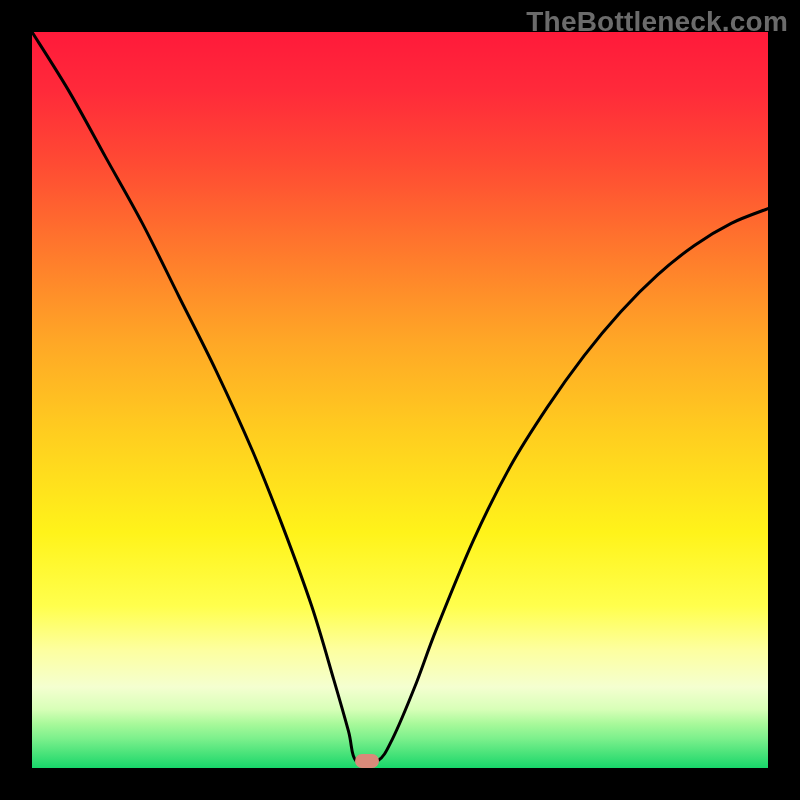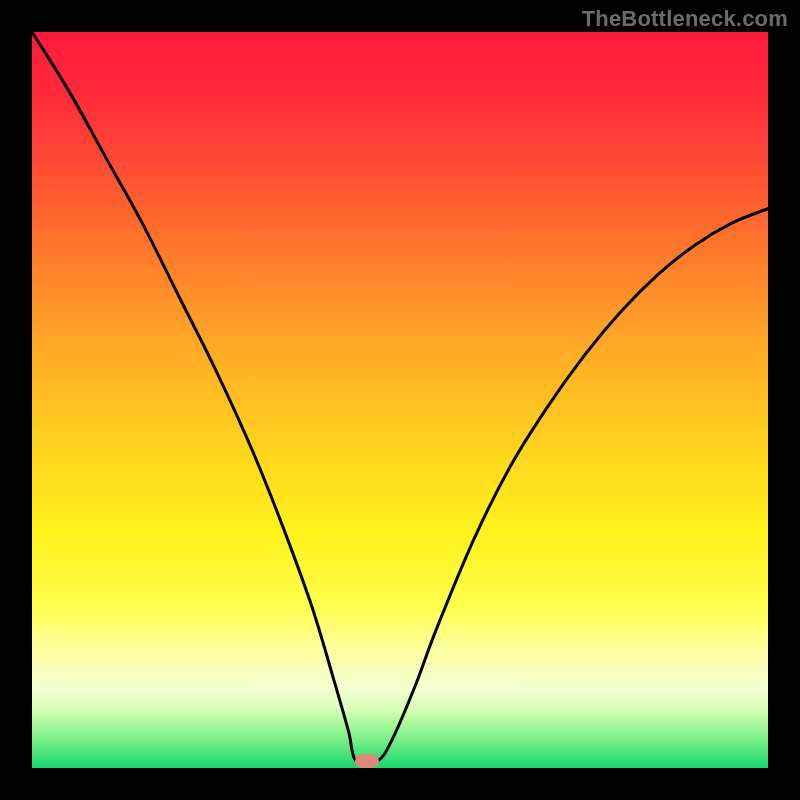--- a/index.html
+++ b/index.html
@@ -60,21 +60,21 @@
     height: 14px;
     border-radius: 7px;
     background: #d98a7a;
     transform: translate(-50%, -50%);
   }
   .watermark {
     position: absolute;
     top: 6px;
     right: 12px;
     font-family: Arial, Helvetica, sans-serif;
-    font-size: 22px;
+    font-size: 28px;
     font-weight: 600;
     color: #6b6b6b;
     letter-spacing: 0.2px;
     user-select: none;
   }
 </style>
 </head>
 <body>
 
 <div class="frame">

